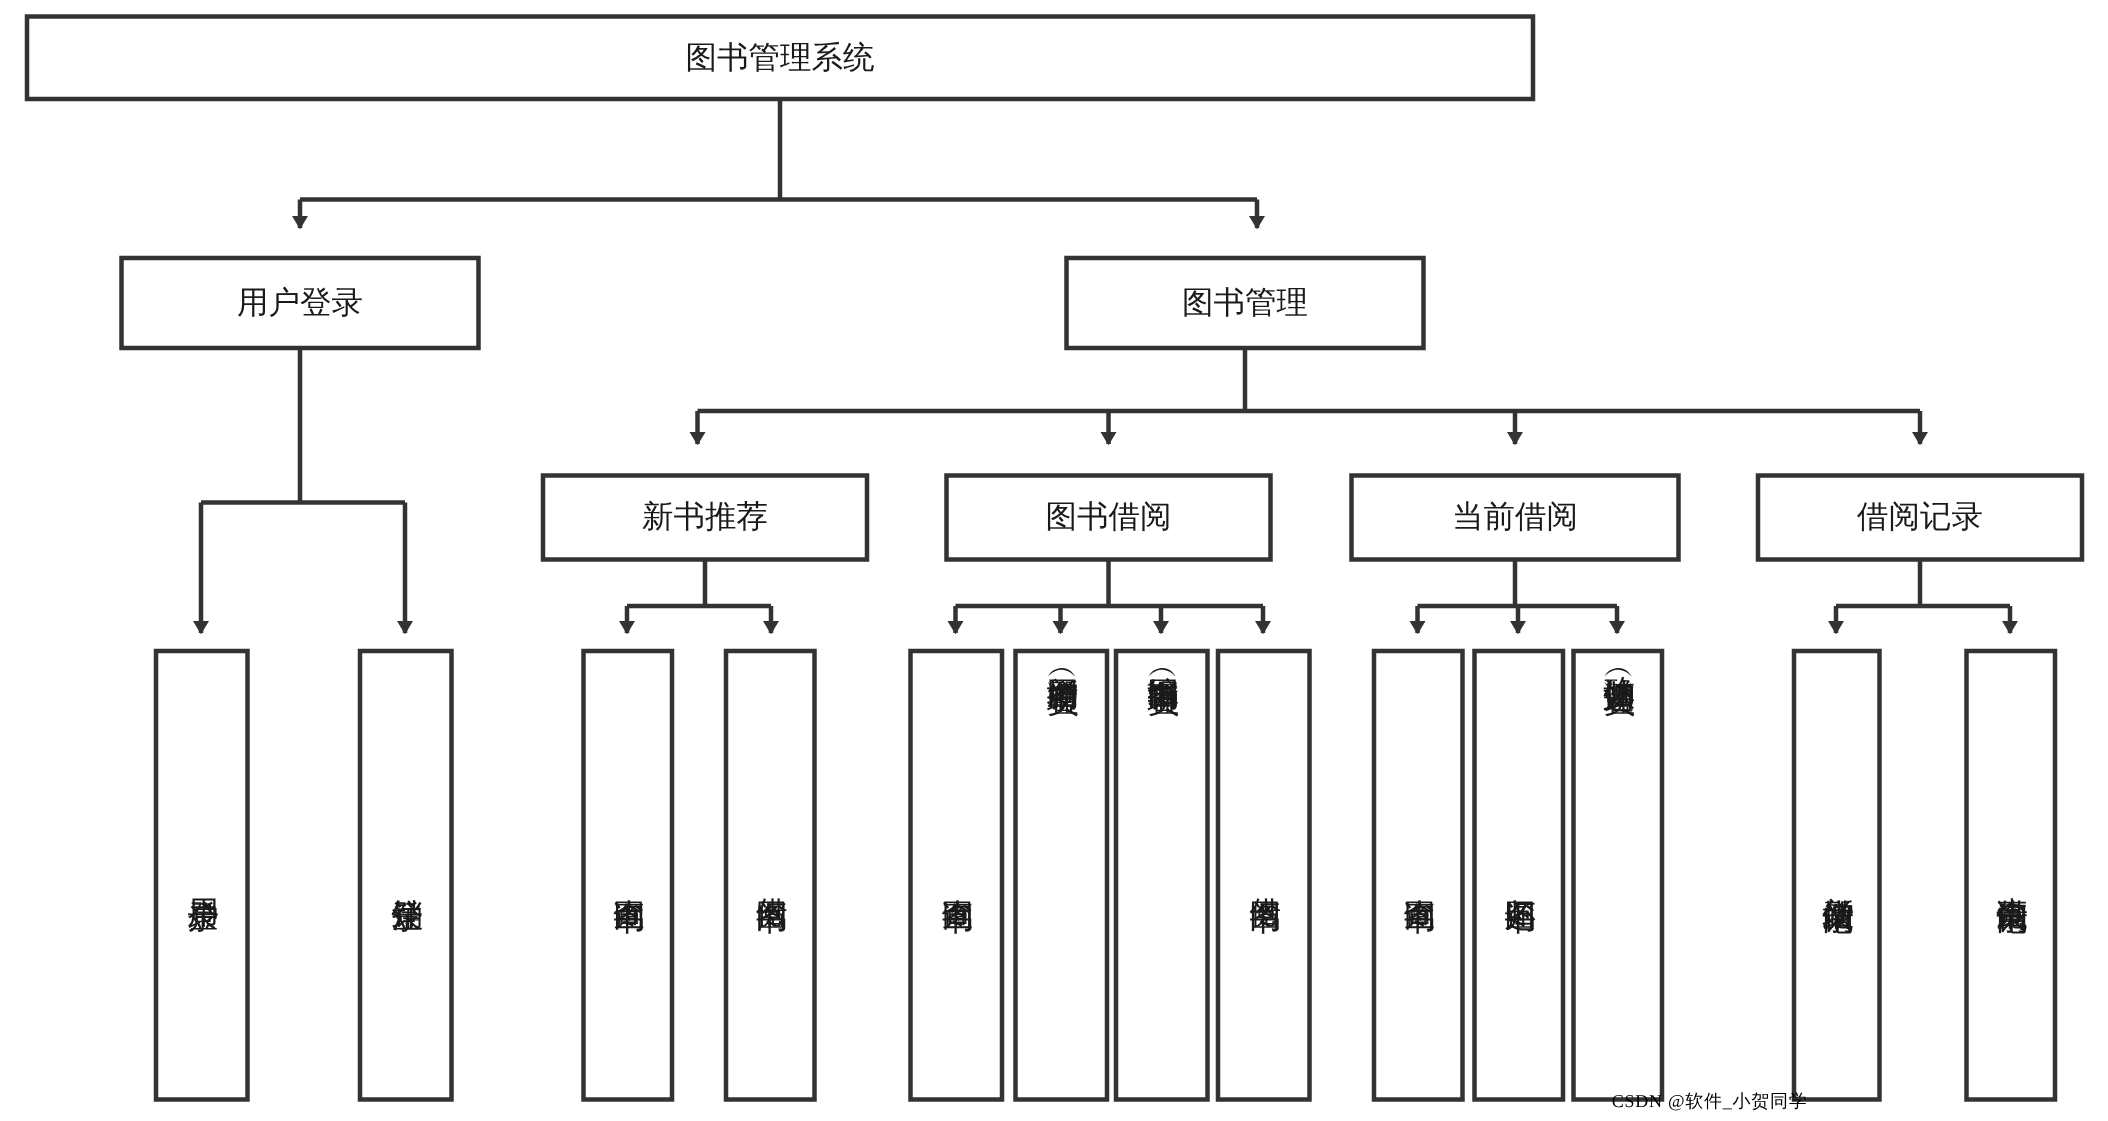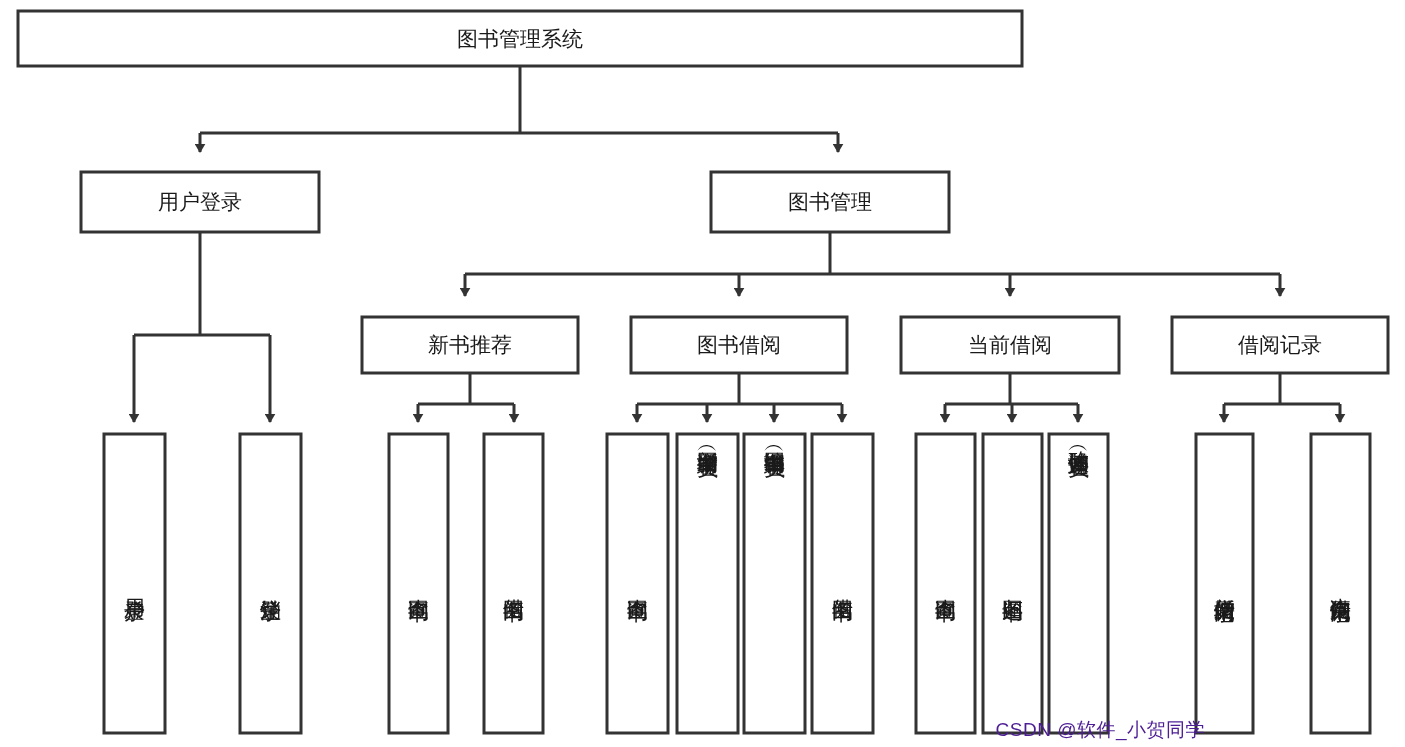--- a/index.html
+++ b/index.html
@@ -64,23 +64,23 @@
     fill: none;
   }
   .arrow-head {
     fill: #333333;
     stroke: none;
   }
   #watermark {
     position: absolute;
     right: 8px;
     bottom: 4px;
-    font-family: Liberation Sans, sans-serif;
-    font-size: 19px;
-    color: #4c1d95;
+    font-family: Liberation Serif, serif;
+    font-size: 12px;
+    color: #000000;
     white-space: nowrap;
     letter-spacing: 0.5px;
   }
 </style>
 </head>
 <body>
 
 <div id="diagram-root">
 
   <svg id="flow" viewBox="0 0 1405 747">

